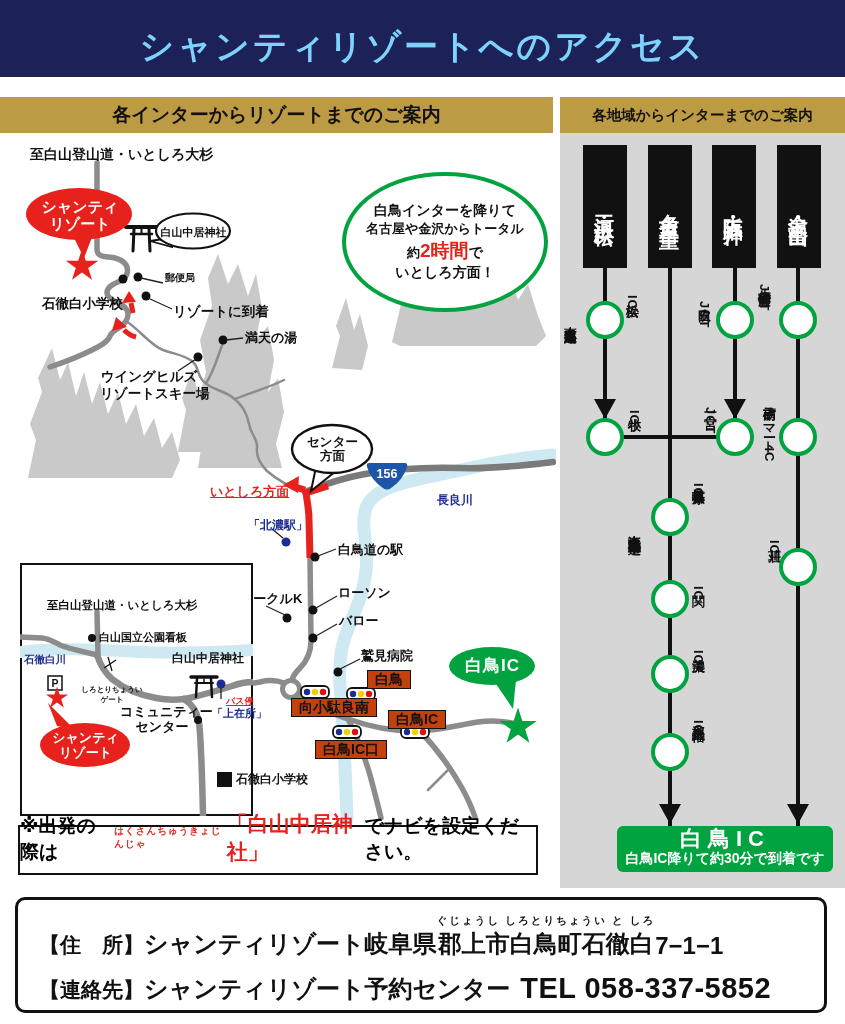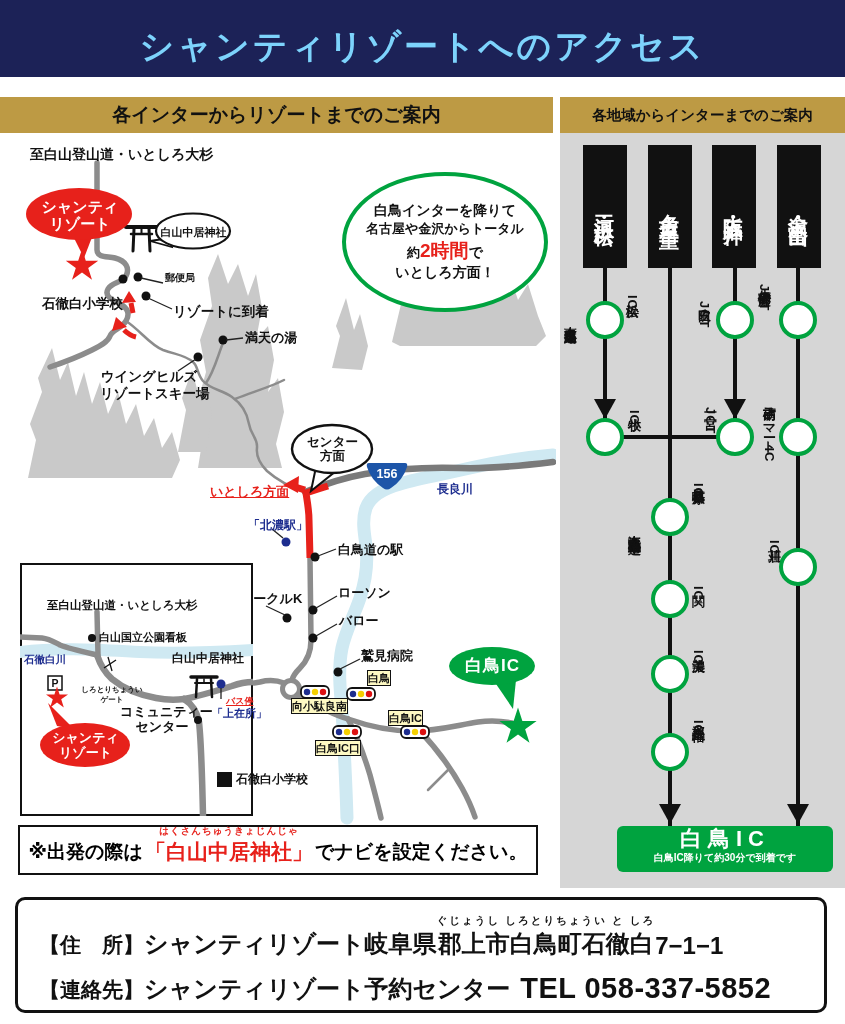--- a/index.html
+++ b/index.html
@@ -44,48 +44,48 @@
   .info-bubble .s{font-size:13px;} .info-bubble .m{font-size:14px;}
   .info-bubble .big{font-size:21px;color:var(--red);}
   .info-bubble .big2{font-size:19px;color:var(--red);}
 
   
   .inset-box{left:20px;top:563px;width:233px;height:253px;border:2.5px solid #111;background:#fff;}
   .inset-title{left:36px;top:566px;border:3px solid var(--red);color:var(--red);
     font-size:19px;font-weight:bold;letter-spacing:1px;padding:1px 7px;background:#fff;}
 
   
-  .sigbox{position:absolute;background:#fef9c3;border:1.5px solid #111;font-size:11px;
-    font-weight:bold;padding:1px 0;white-space:nowrap;color:#111;line-height:1.1;}
+  .sigbox{position:absolute;background:#c2410c;border:1.5px solid #111;font-size:14px;
+    font-weight:bold;padding:1px 7px;white-space:nowrap;color:#111;line-height:1.1;}
 
   
   .note-box{left:18px;top:825px;width:520px;height:50px;border:2.5px solid #111;background:#fff;
     display:flex;align-items:flex-end;justify-content:center;padding-bottom:7px;}
   .note-box .txt{font-size:19px;font-weight:bold;padding-bottom:1px;}
-  .note-stack{display:flex;flex-direction:column;align-items:center;margin:0 2px;}
+  .note-stack{display:flex;flex-direction:row;align-items:center;margin:0 2px;}
   .note-stack .furi{font-size:9.5px;color:var(--red);font-weight:bold;letter-spacing:1px;}
   .note-stack .hl{font-size:21px;color:var(--red);font-weight:bold;}
 
   
   .flow-panel{left:560px;top:133px;width:285px;height:755px;background:var(--panel);}
   .origin-box{position:absolute;width:44px;height:123px;background:#111;color:#fff;
     writing-mode:vertical-rl;font-size:20px;font-weight:bold;letter-spacing:3px;
     display:flex;align-items:center;justify-content:center;}
   .fline{position:absolute;width:3.5px;background:#111;}
   .hline{position:absolute;height:3.5px;background:#111;}
   .arrowhead{position:absolute;width:0;height:0;border-left:11px solid transparent;
     border-right:11px solid transparent;border-top:20px solid #111;}
   .node{position:absolute;width:38px;height:38px;border-radius:50%;background:#fff;
     border:4px solid var(--green);}
   .vlbl{position:absolute;writing-mode:vertical-rl;font-weight:bold;font-size:13px;
     letter-spacing:1px;color:#111;line-height:1.15;}
   .goal-box{position:absolute;left:57px;top:693px;width:216px;height:46px;background:var(--green);
     border-radius:6px;text-align:center;color:#fff;}
   .goal-name{font-size:22px;font-weight:bold;letter-spacing:6px;line-height:26px;}
-  .goal-note{font-size:10px;font-weight:bold;line-height:12px;}
+  .goal-note{font-size:14px;font-weight:bold;line-height:12px;}
 
   
   .addr-box{left:15px;top:897px;width:812px;height:116px;border:3px solid #111;border-radius:10px;background:#fff;}
   .addr-row{position:absolute;display:flex;align-items:flex-end;font-weight:bold;color:#111;white-space:nowrap;}
   .addr-label{font-size:21px;padding-bottom:1px;}
   .addr-main{font-size:24px;}
   .ruby-stack{display:flex;flex-direction:column;align-items:center;}
   .ruby-stack .furi{font-size:10.5px;letter-spacing:2px;font-weight:bold;}
   .addr-tel{font-size:29px;margin-left:10px;letter-spacing:0.5px;}
 </style>
@@ -234,21 +234,21 @@
   <div class="lbl" style="left:173px;top:304px;font-size:13.5px;">リゾートに到着</div>
   <div class="lbl" style="left:245px;top:331px;font-size:13px;">満天の湯</div>
   <div class="lbl center" style="left:100px;top:369px;width:98px;font-size:13.5px;line-height:1.25;">
     <div>ウイングヒルズ</div>
     <div>リゾートスキー場</div>
   </div>
   <div class="lbl center" style="left:295px;top:435px;width:75px;font-size:12.5px;">
     <div>センター</div>
     <div>方面</div>
   </div>
-  <div class="lbl blue" style="left:437px;top:483px;font-size:12px;">長良川</div>
+  <div class="lbl blue" style="left:437px;top:494px;font-size:12px;">長良川</div>
   <div class="lbl redtx" style="left:210px;top:485px;font-size:13px;">いとしろ方面</div>
   <div class="lbl blue" style="left:248px;top:519px;font-size:12px;">「北濃駅」</div>
   <div class="lbl" style="left:338px;top:543px;font-size:13px;">白鳥道の駅</div>
   <div class="lbl" style="left:240px;top:592px;font-size:13px;">サークルK</div>
   <div class="lbl" style="left:338px;top:586px;font-size:13px;">ローソン</div>
   <div class="lbl" style="left:339px;top:614px;font-size:13px;">バロー</div>
   <div class="lbl" style="left:361px;top:649px;font-size:13px;">鷲見病院</div>
   <div class="sigbox" style="left:367px;top:670px;">白鳥</div>
   <div class="sigbox" style="left:291px;top:698px;">向小駄良南</div>
   <div class="sigbox" style="left:315px;top:740px;">白鳥IC口</div>

